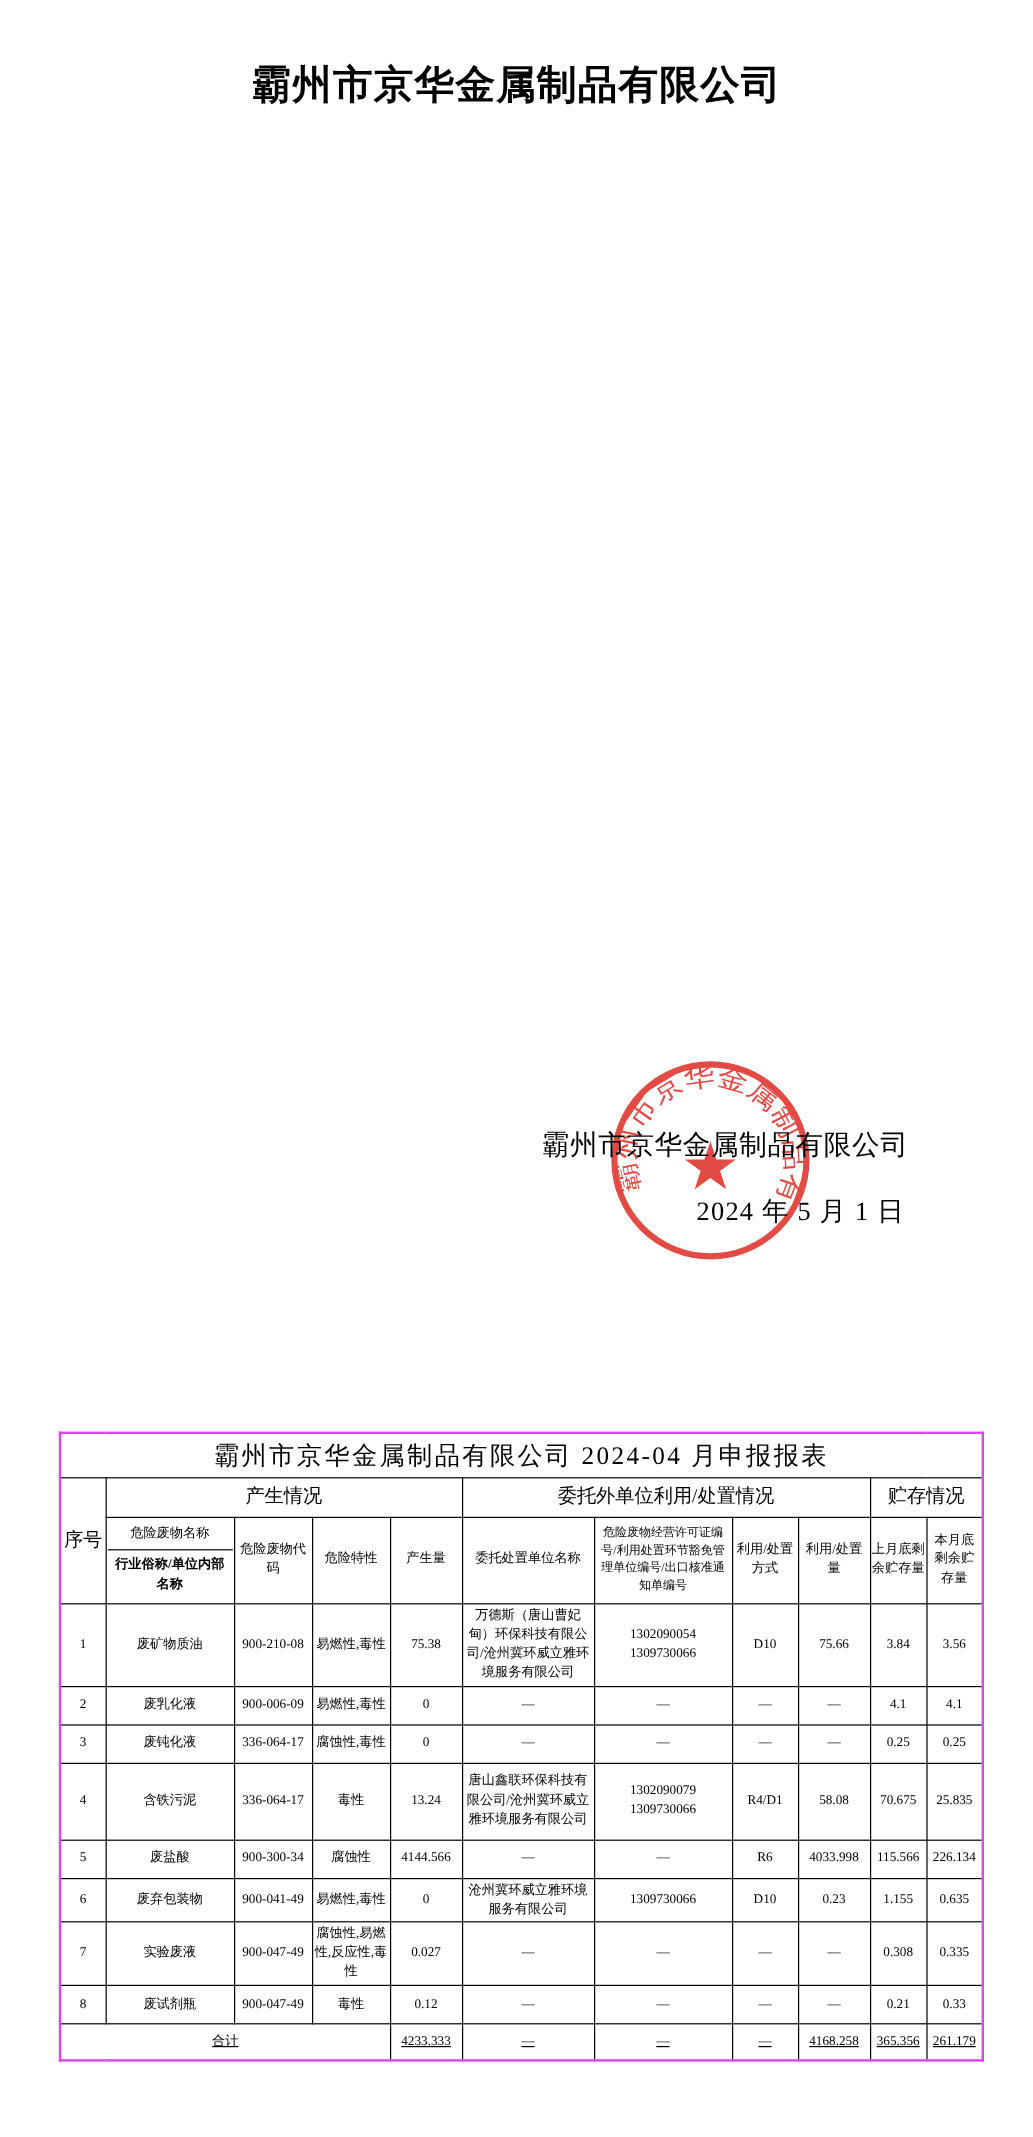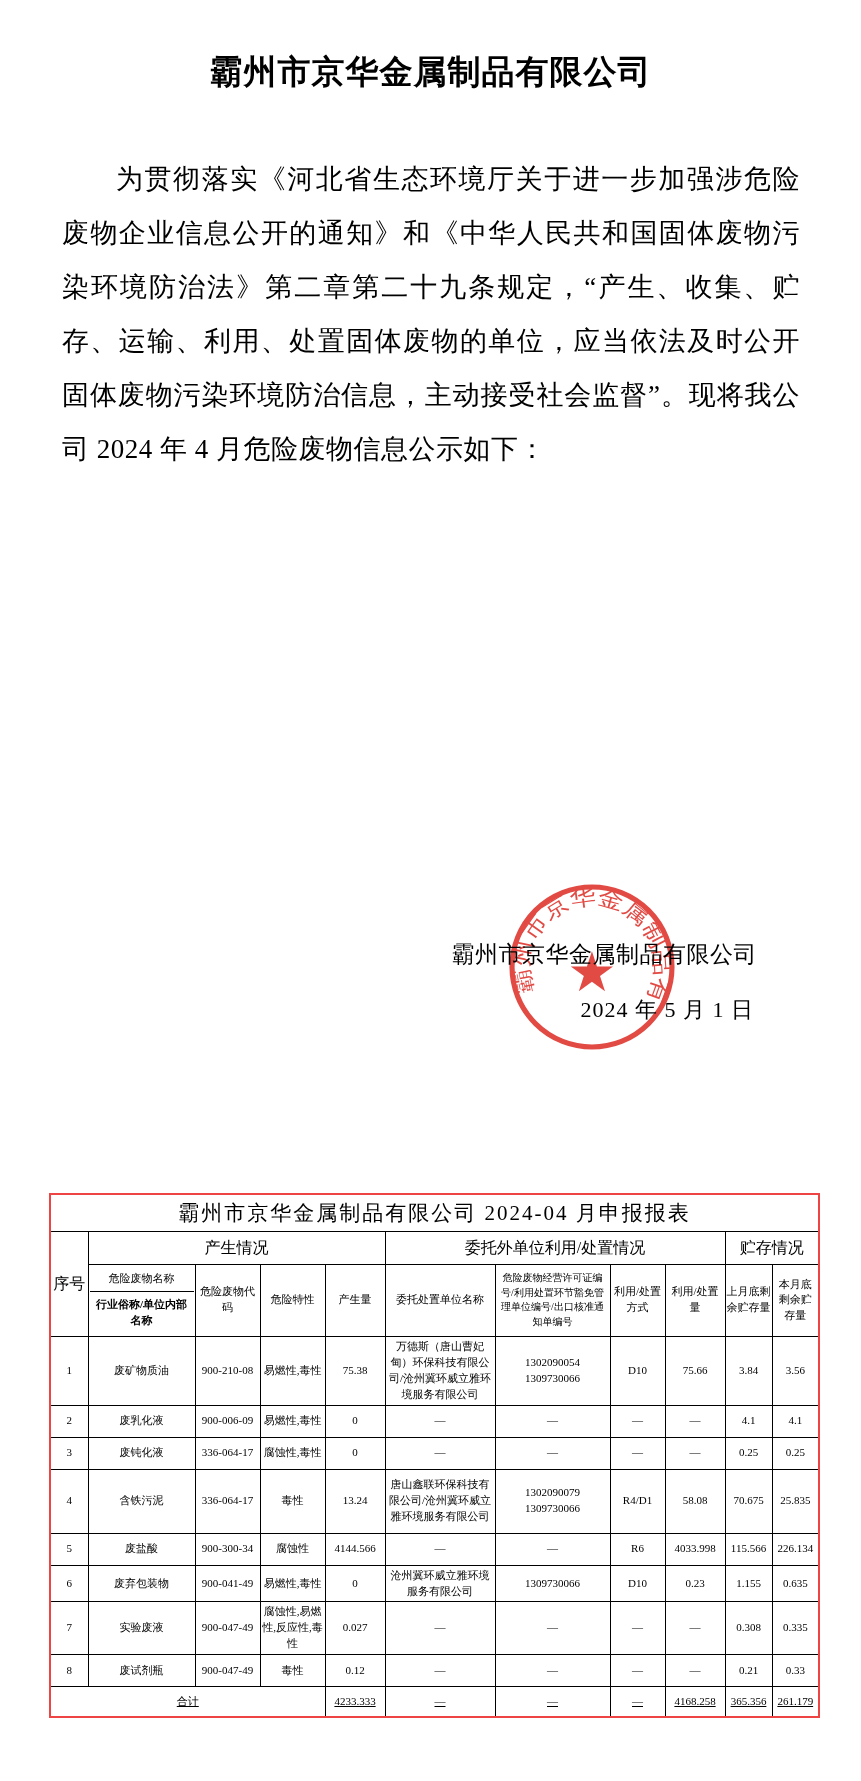--- a/index.html
+++ b/index.html
@@ -31,21 +31,21 @@
   }
   .sig-date {
     position:absolute; top:995px; right:107px;
     font-size:22px; letter-spacing:1px; white-space:nowrap;
   }
 
   
   .table-wrap { position:absolute; left:49px; top:1193px; width:770px; }
   table.report {
     border-collapse:collapse; table-layout:fixed; width:769px;
-    font-size:11px; border:2px solid #ef4444;
+    font-size:11px; border:2px solid #d946ef;
   }
   table.report th, table.report td {
     border:1px solid #000; text-align:center; vertical-align:middle;
     padding:2px 1px; font-weight:normal; word-break:break-all;
     line-height:1.45;
   }
   .tbl-title td {
     height:32px; font-size:21px; letter-spacing:2px; padding:2px 0;
   }
   .group-row th { height:28px; font-size:16px; }
@@ -63,21 +63,20 @@
   tr.total-row { height:30px;text-decoration:underline; }
 </style>
 </head>
 <body>
 
 <div class="doc-title">
   <div class="tl">霸州市京华金属制品有限公司</div>
 </div>
 
 <div class="doc-body">
-  <p>为贯彻落实《河北省生态环境厅关于进一步加强涉危险废物企业信息公开的通知》和《中华人民共和国固体废物污染环境防治法》第二章第二十九条规定，“产生、收集、贮存、运输、利用、处置固体废物的单位，应当依法及时公开固体废物污染环境防治信息，主动接受社会监督”。现将我公司 2024 年 4 月危险废物信息公示如下：</p>
 </div>
 
 <svg class="seal" viewBox="0 0 200 200" aria-hidden="true">
   <circle cx="100" cy="100" r="93" fill="none" stroke="#e03a34" stroke-width="6"></circle>
   <path id="seal-arc" d="M 33.8 131.1 A 73 73 0 1 1 166.2 131.1" fill="none"></path>
   <text font-size="26" fill="#e03a34" font-family="Liberation Serif, serif">
     <textPath href="#seal-arc" startOffset="2" textLength="388" lengthAdjust="spacingAndGlyphs">霸州市京华金属制品有限公司</textPath>
   </text>
   <text x="100" y="128" font-size="64" fill="#e03a34" text-anchor="middle">★</text>
 </svg>

